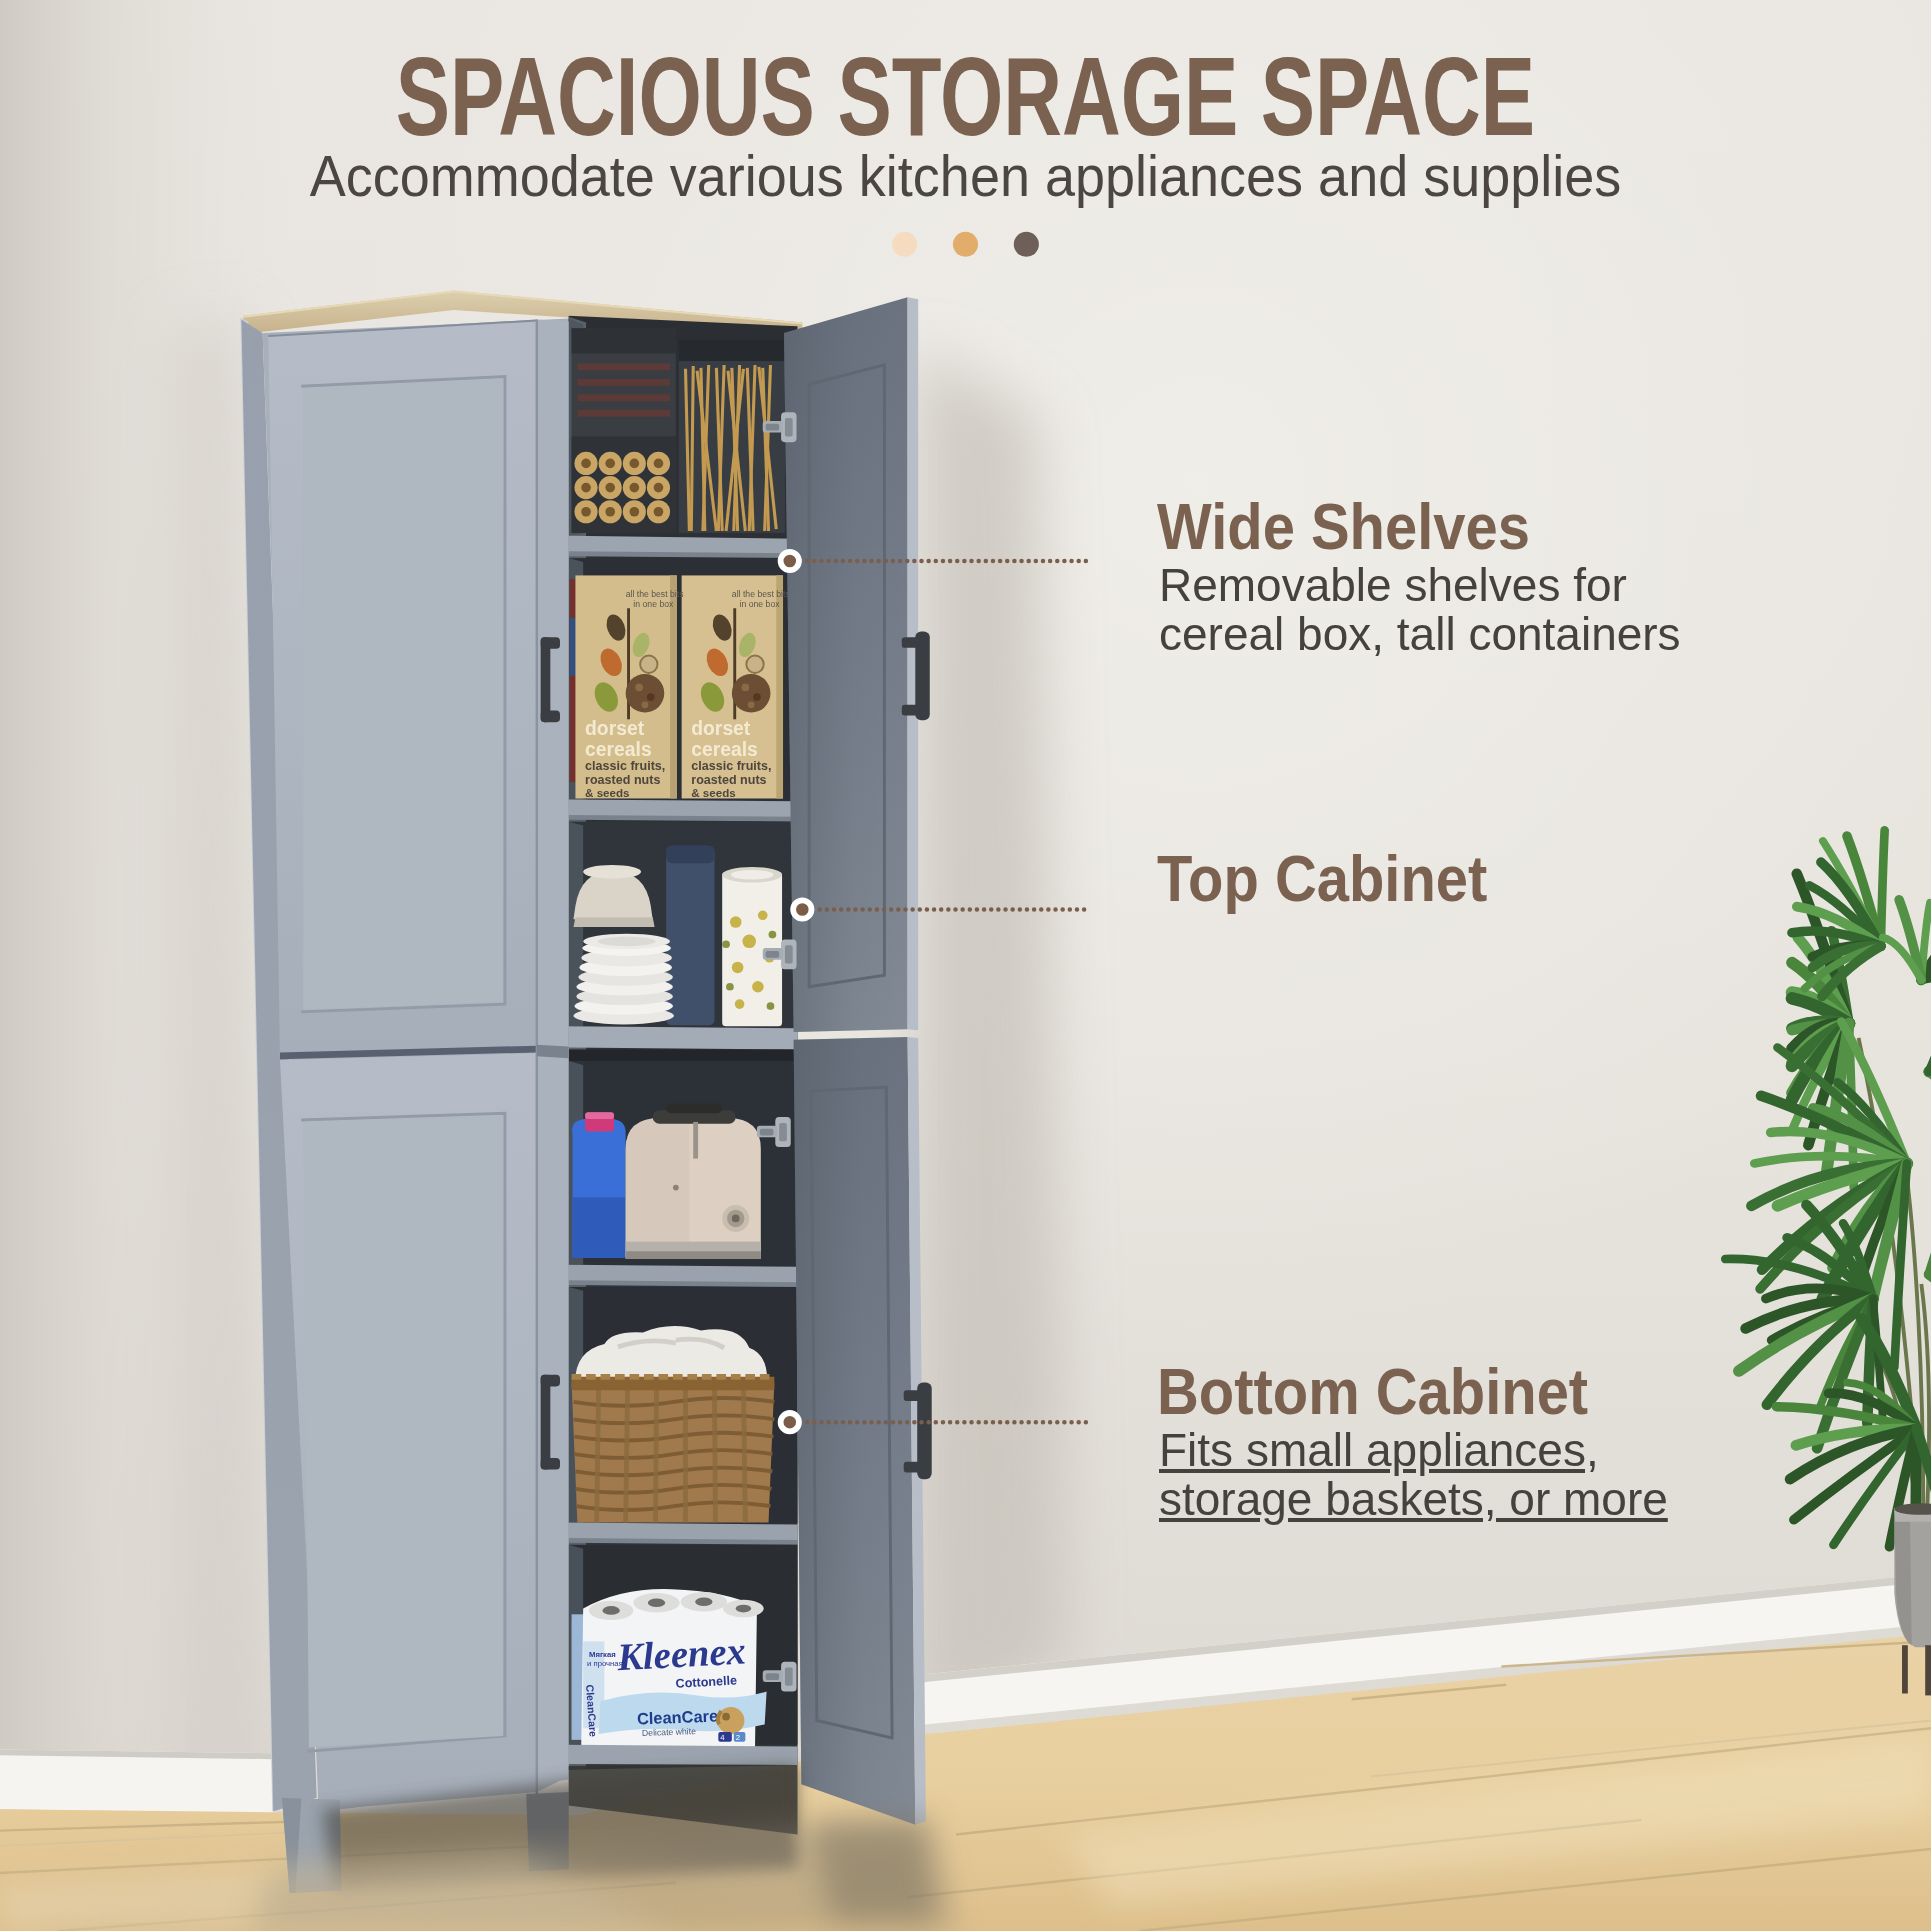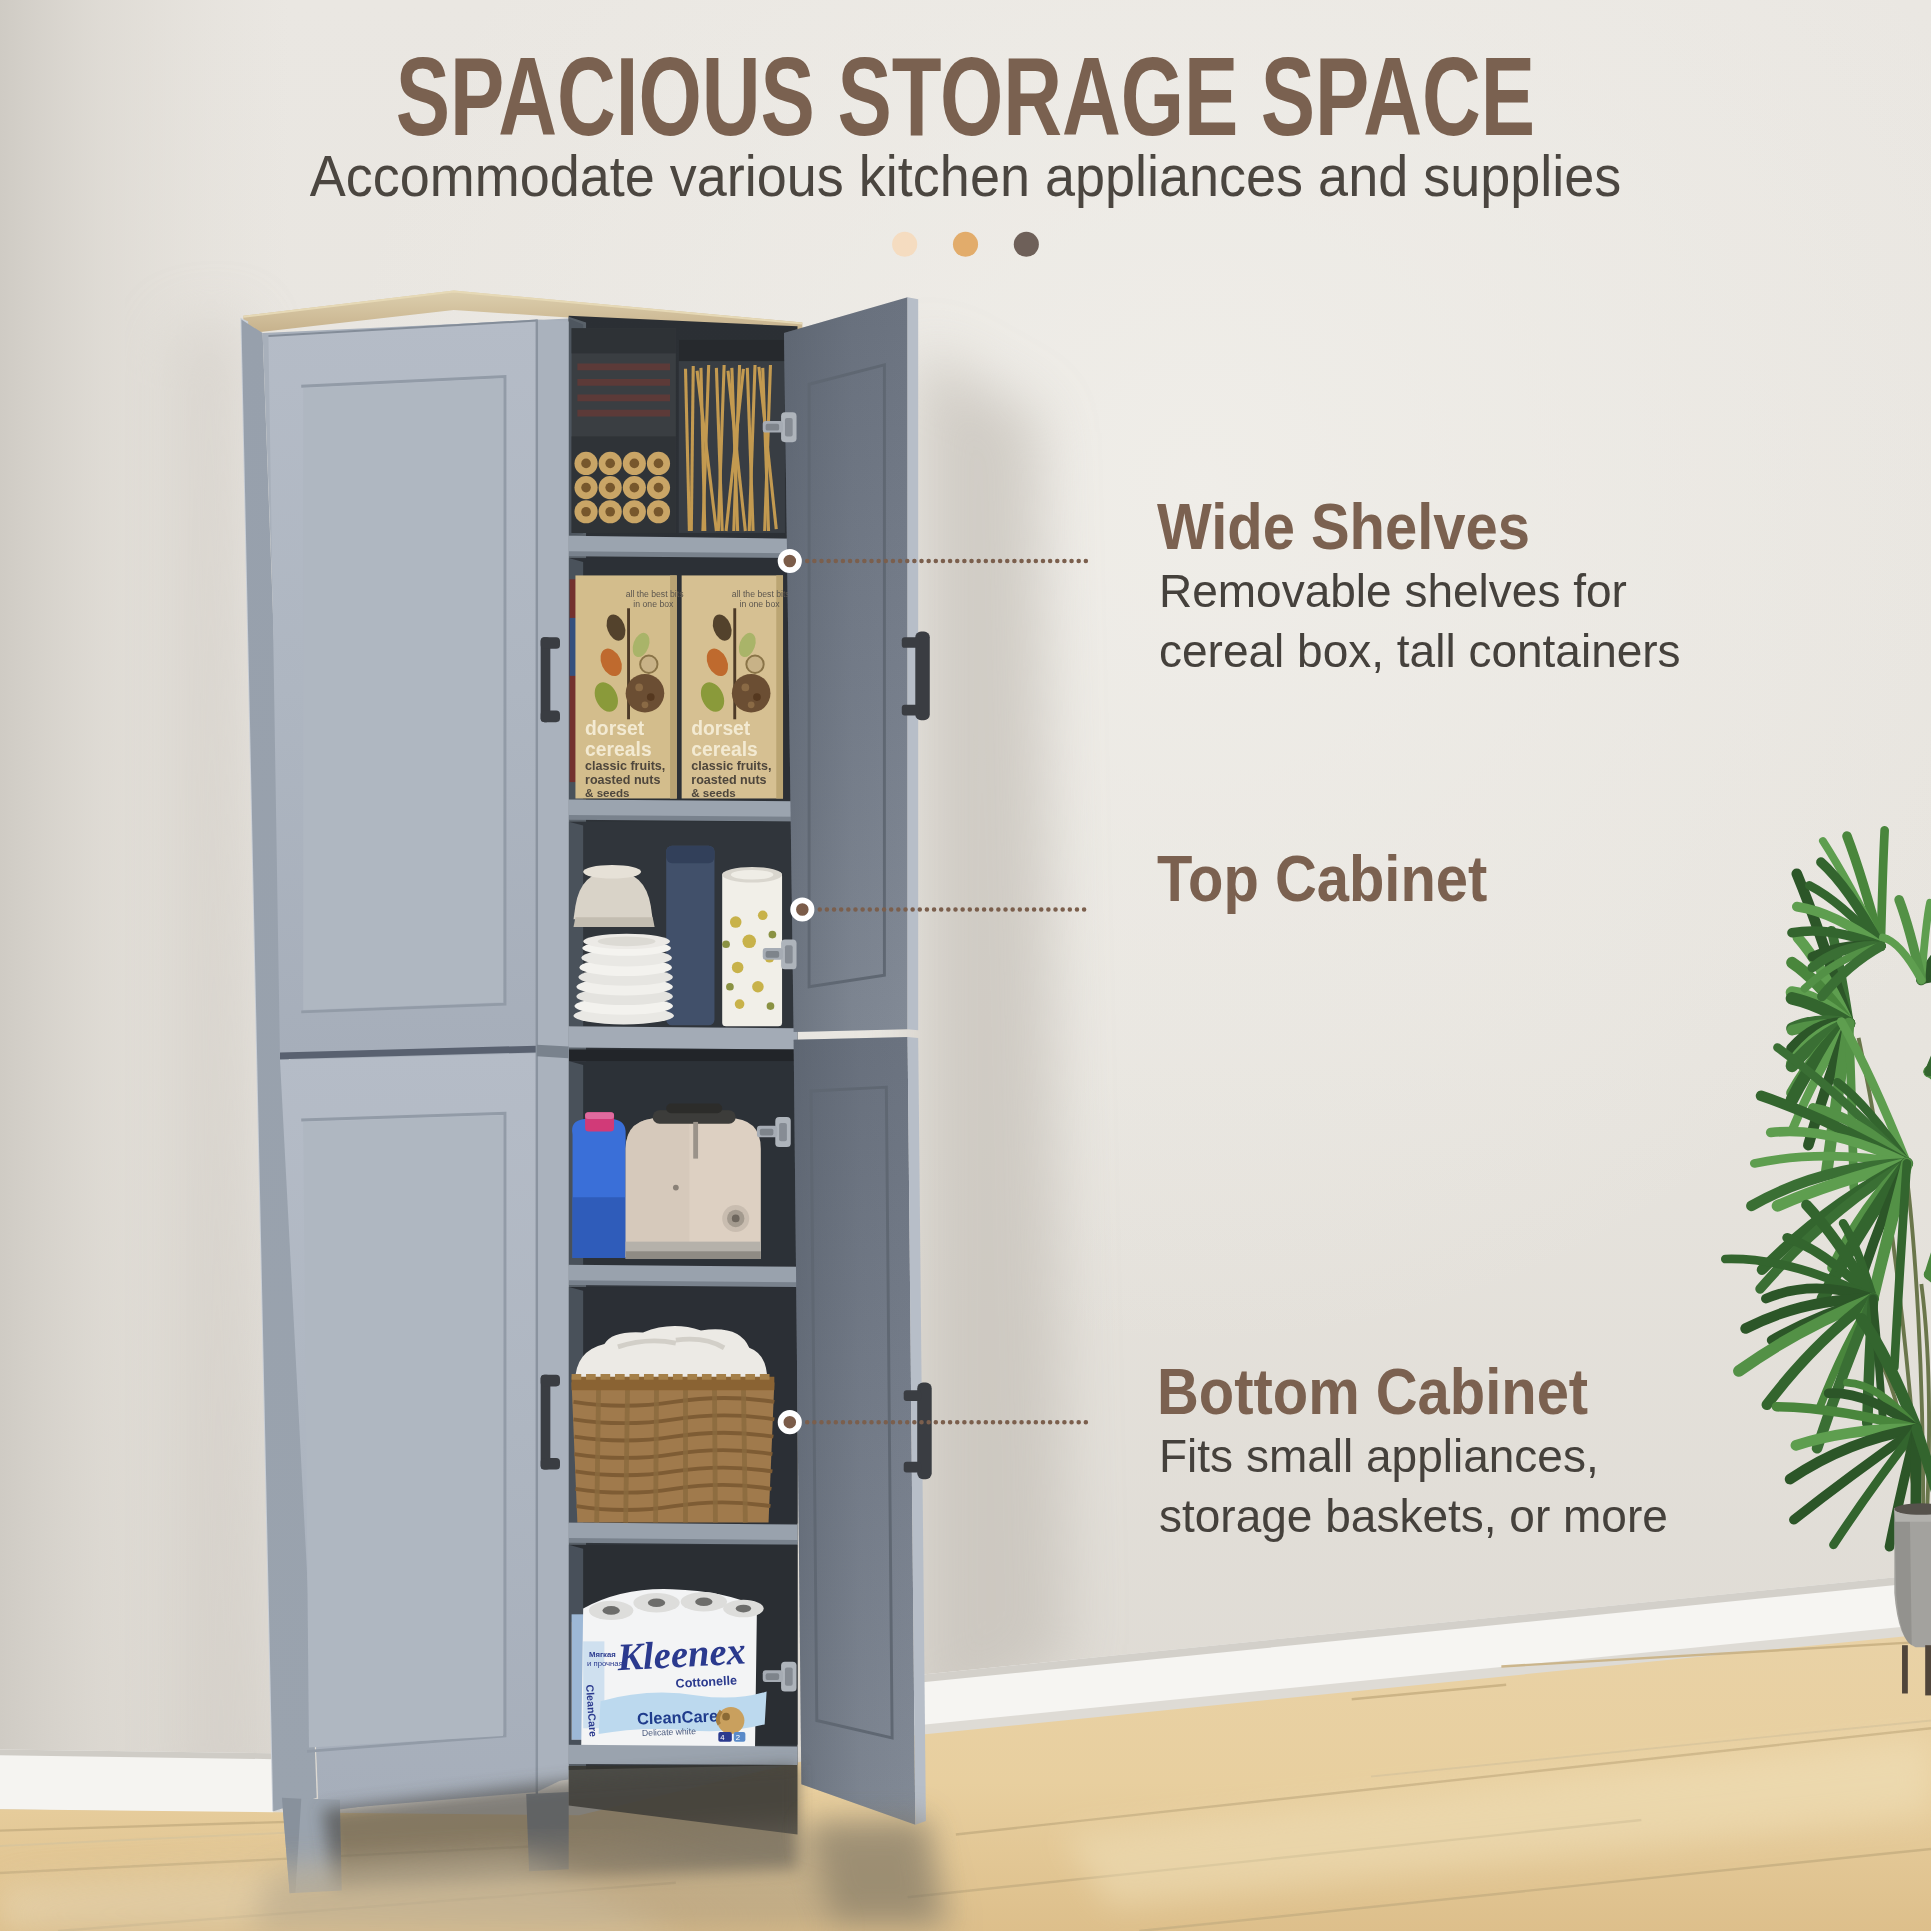--- a/index.html
+++ b/index.html
@@ -2,27 +2,27 @@
 <html><head>
 <meta charset="utf-8">
 <style>
   html,body{margin:0;padding:0;}
   #page{position:relative;width:1931px;height:1931px;overflow:hidden;background:#e9e6e1;font-family:"Liberation Sans",sans-serif;}
   #scene{position:absolute;left:0;top:0;}
   .txt{position:absolute;white-space:pre;}
   #title{left:0;top:33px;width:1931px;text-align:center;font-weight:bold;font-size:111px;color:#7a6150;transform:scaleX(0.733);}
   #subtitle{left:0;top:142px;width:1931px;text-align:center;font-size:58px;color:#4b4640;transform:scaleX(0.931);}
   .h{font-weight:bold;font-size:64px;color:#7b6150;transform:scaleX(0.905);transform-origin:left top;}
-  .b{font-size:46px;line-height:60px;color:#45413c;}
+  .b{font-size:46px;line-height:49px;color:#45413c;}
   #h1{left:1157px;top:490px;}
   #b1{left:1159px;top:561px;}
   #h2{left:1157px;top:842px;}
   #b2{left:1159px;top:913px;}
   #h3{left:1157px;top:1355px;}
-  #b3{left:1159px;top:1426px;}
+  #b3{left:1159px;top:1426px;text-decoration:underline;}
 </style>
 </head>
 <body>
 <div id="page">
 <svg id="scene" width="1931" height="1931" viewBox="0 0 2000 2000">
 <defs>
   <linearGradient id="wallg" x1="0" y1="0" x2="0" y2="1">
     <stop offset="0" stop-color="#eae7e2"></stop>
     <stop offset="0.55" stop-color="#e7e4de"></stop>
     <stop offset="1" stop-color="#dcd8d1"></stop>

